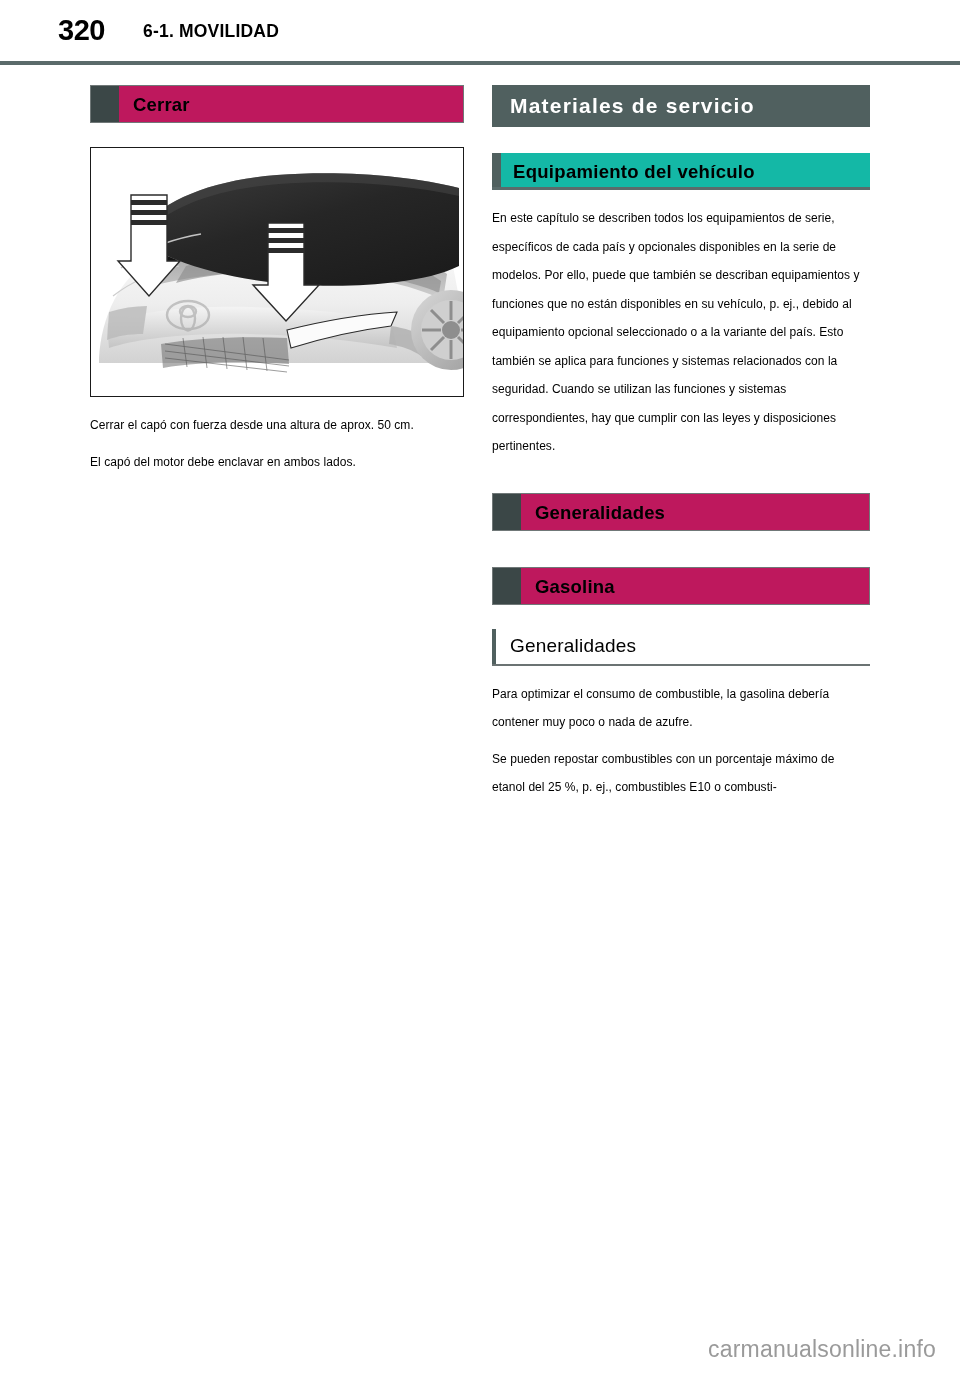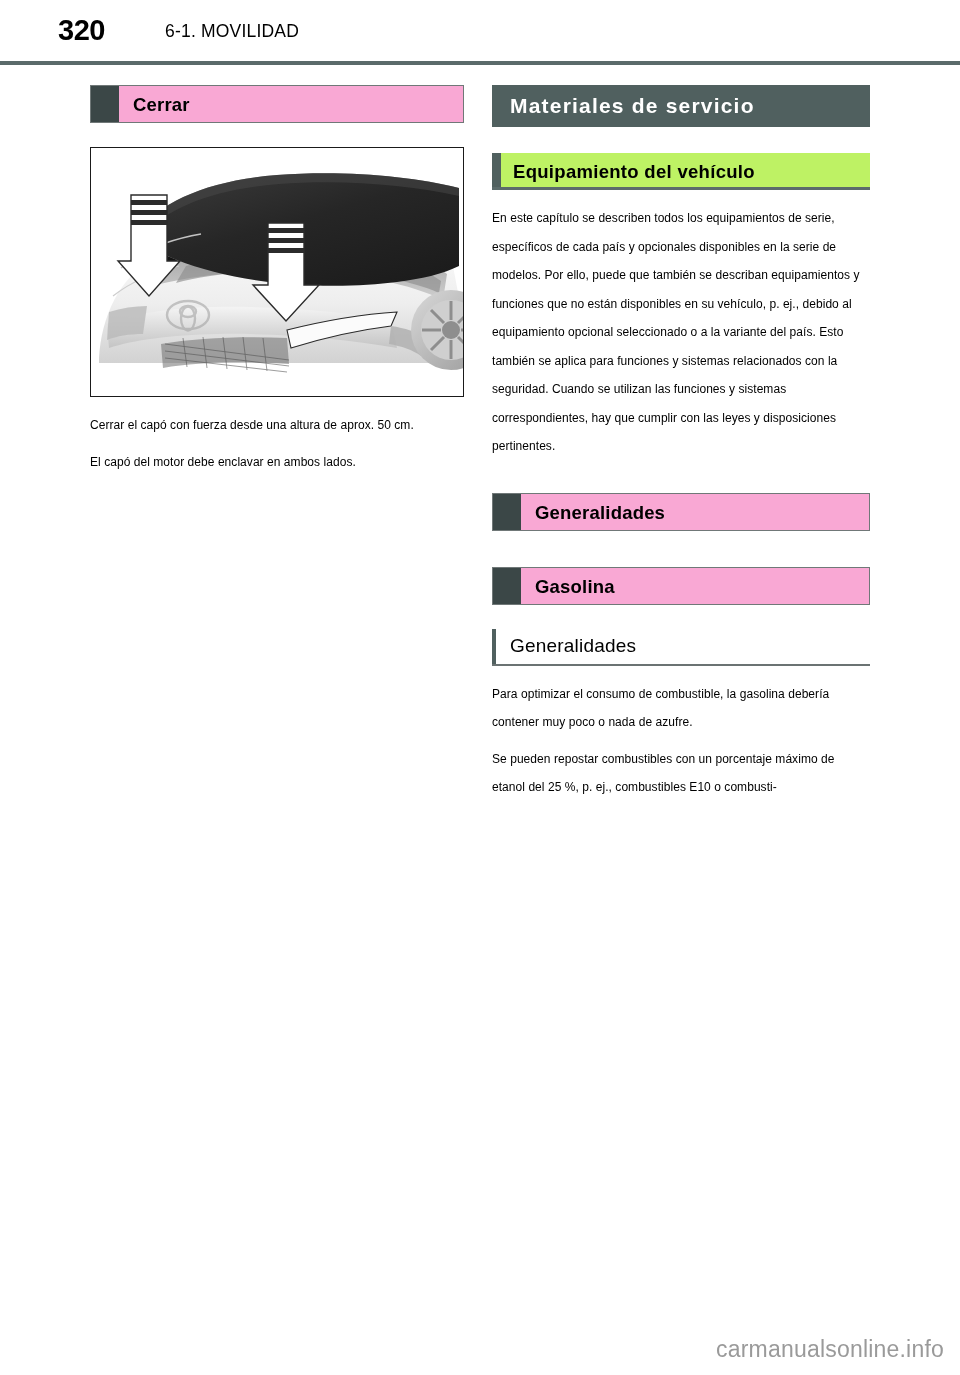--- a/index.html
+++ b/index.html
@@ -28,24 +28,24 @@
     position: absolute;
     left: 58px;
     top: 13px;
     font-size: 29px;
     font-weight: bold;
     letter-spacing: -0.5px;
     line-height: 34px;
   }
   .chapter-title {
     position: absolute;
-    left: 165px;
+    left: 143px;
     top: 19px;
     font-size: 17.5px;
-    font-weight: normal;
+    font-weight: bold;
     letter-spacing: 0.2px;
     line-height: 24px;
   }
   .header-rule {
     position: absolute;
     left: 0;
     top: 61px;
     width: 960px;
     height: 4px;
     background: #5b6b6b;
@@ -77,21 +77,21 @@
     box-sizing: border-box;
     width: 100%;
     line-height: 25px;
   }
 
   
   .h-gray {
     position: relative;
     width: 100%;
     box-sizing: border-box;
-    background: #bef264;
+    background: #14b8a6;
     border-bottom: 3px solid #5b6b6b;
     height: 37px;
     margin-top: 26px;
   }
   .h-gray .blk {
     position: absolute;
     left: 0; top: 0;
     width: 9px;
     height: 100%;
     background: #50605f;
@@ -104,21 +104,21 @@
     font-weight: bold;
     letter-spacing: 0.3px;
     line-height: 23px;
   }
 
   
   .h-box {
     position: relative;
     width: 100%;
     box-sizing: border-box;
-    background: #f9a8d4;
+    background: #be185d;
     border: 1px solid #707878;
     height: 38px;
   }
   .h-box .blk {
     position: absolute;
     left: 0; top: 0;
     width: 28px;
     height: 100%;
     background: #3b4747;
   }
@@ -181,21 +181,21 @@
   }
   .figure svg { display: block; }
 
   
   .watermark {
     position: absolute;
     left: 0;
     top: 1336px;
     width: 960px;
     text-align: right;
-    padding-right: 16px;
+    padding-right: 24px;
     box-sizing: border-box;
     font-size: 23px;
     color: #9a9a9a;
     letter-spacing: 0.2px;
   }
 </style>
 </head>
 <body>
 
 <div class="page-header">

